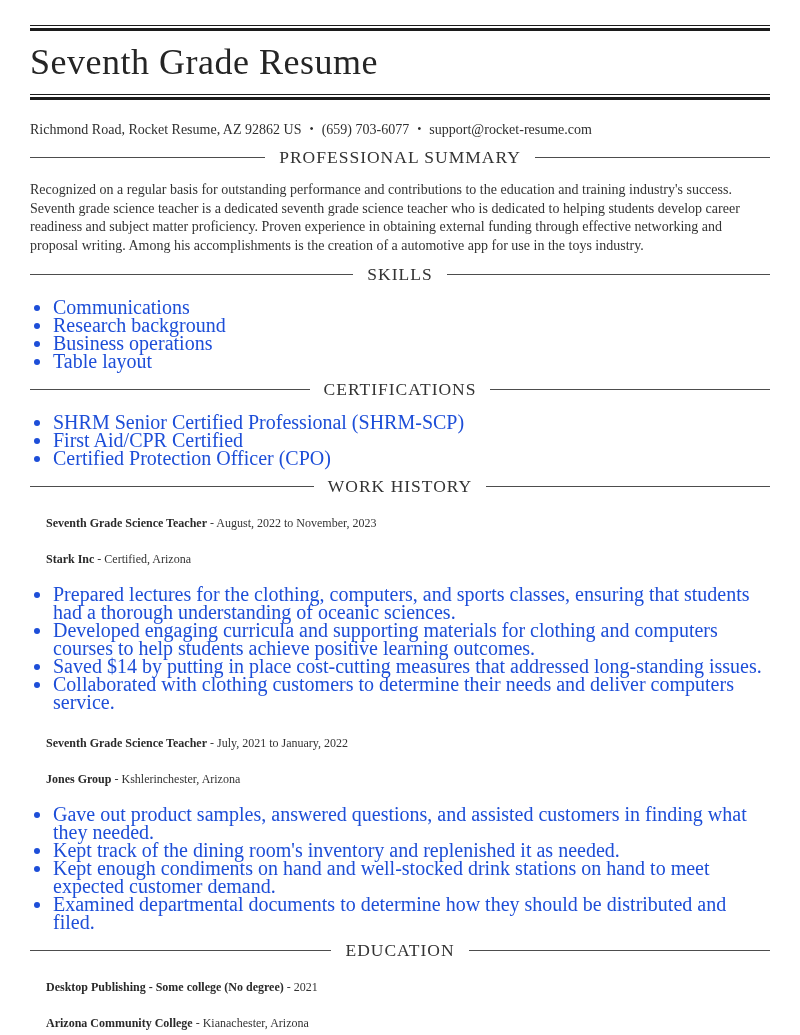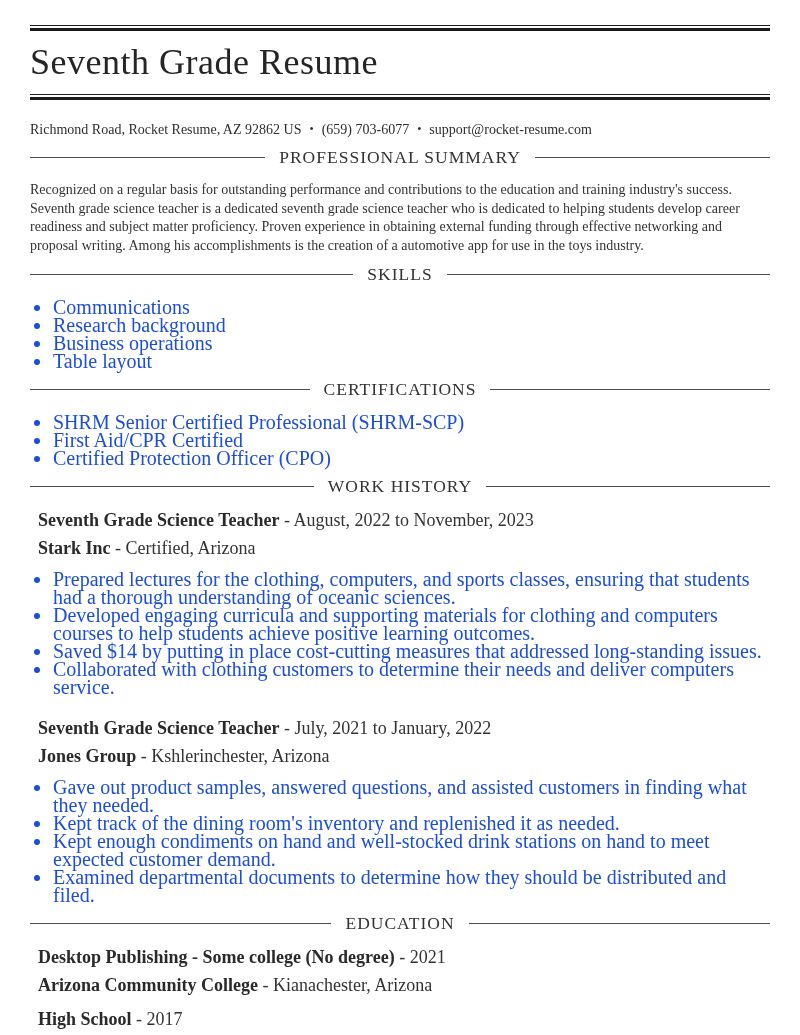--- a/index.html
+++ b/index.html
@@ -58,22 +58,22 @@
     list-style: disc;
   }
   ul.bullets li {
     font-size: 20px;
     line-height: 18px;
     color: #1d4ed8;
   }
   .skills-cols { display: flex; }
   .skills-cols ul.bullets { flex: 1 1 50%; box-sizing: border-box; }
   .job-line, .edu-line {
-    margin: 8px;
-    font-size: 18px;
+    margin: 16px;
+    font-size: 12px;
     line-height: 20px;
     color: #333333;
   }
   .job-line strong, .edu-line strong { font-weight: 700; color: #2a2a2a; }
   .job ul.bullets { margin-top: 12px; }
   .job + .job { margin-top: 22px; }
   .edu-entry + .edu-entry { margin-top: 14px; }
 </style>
 </head>
 <body>

